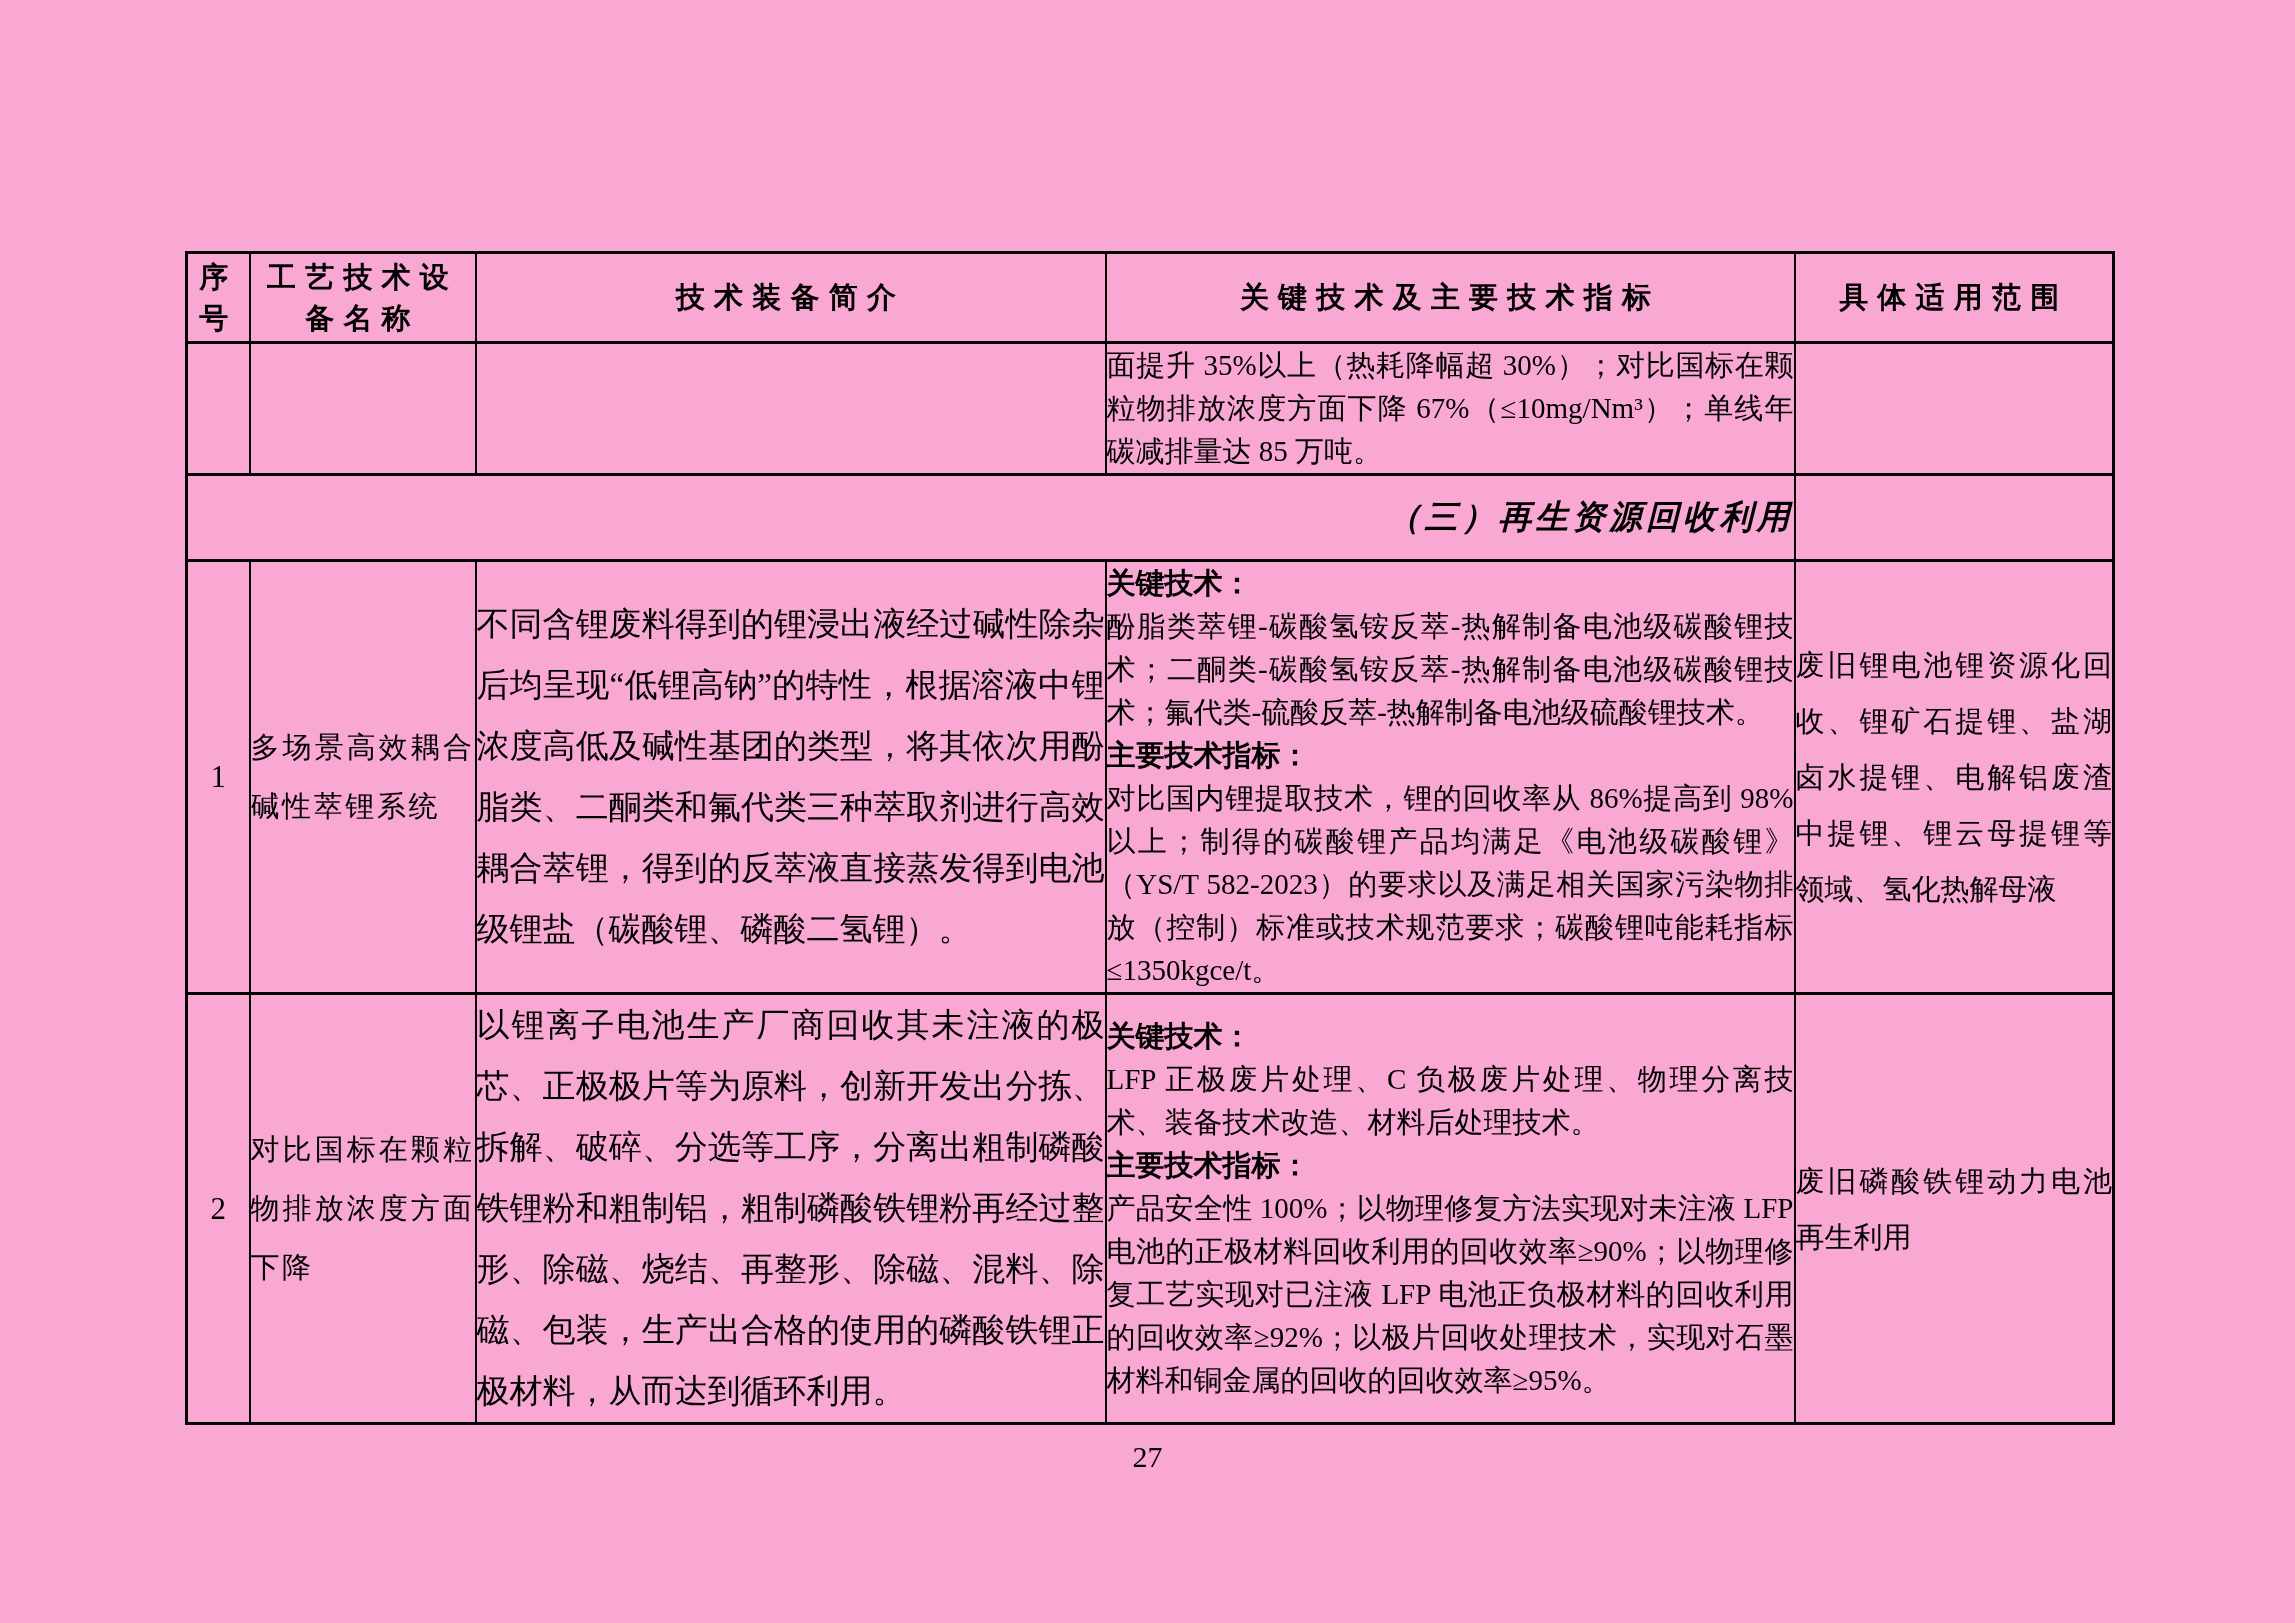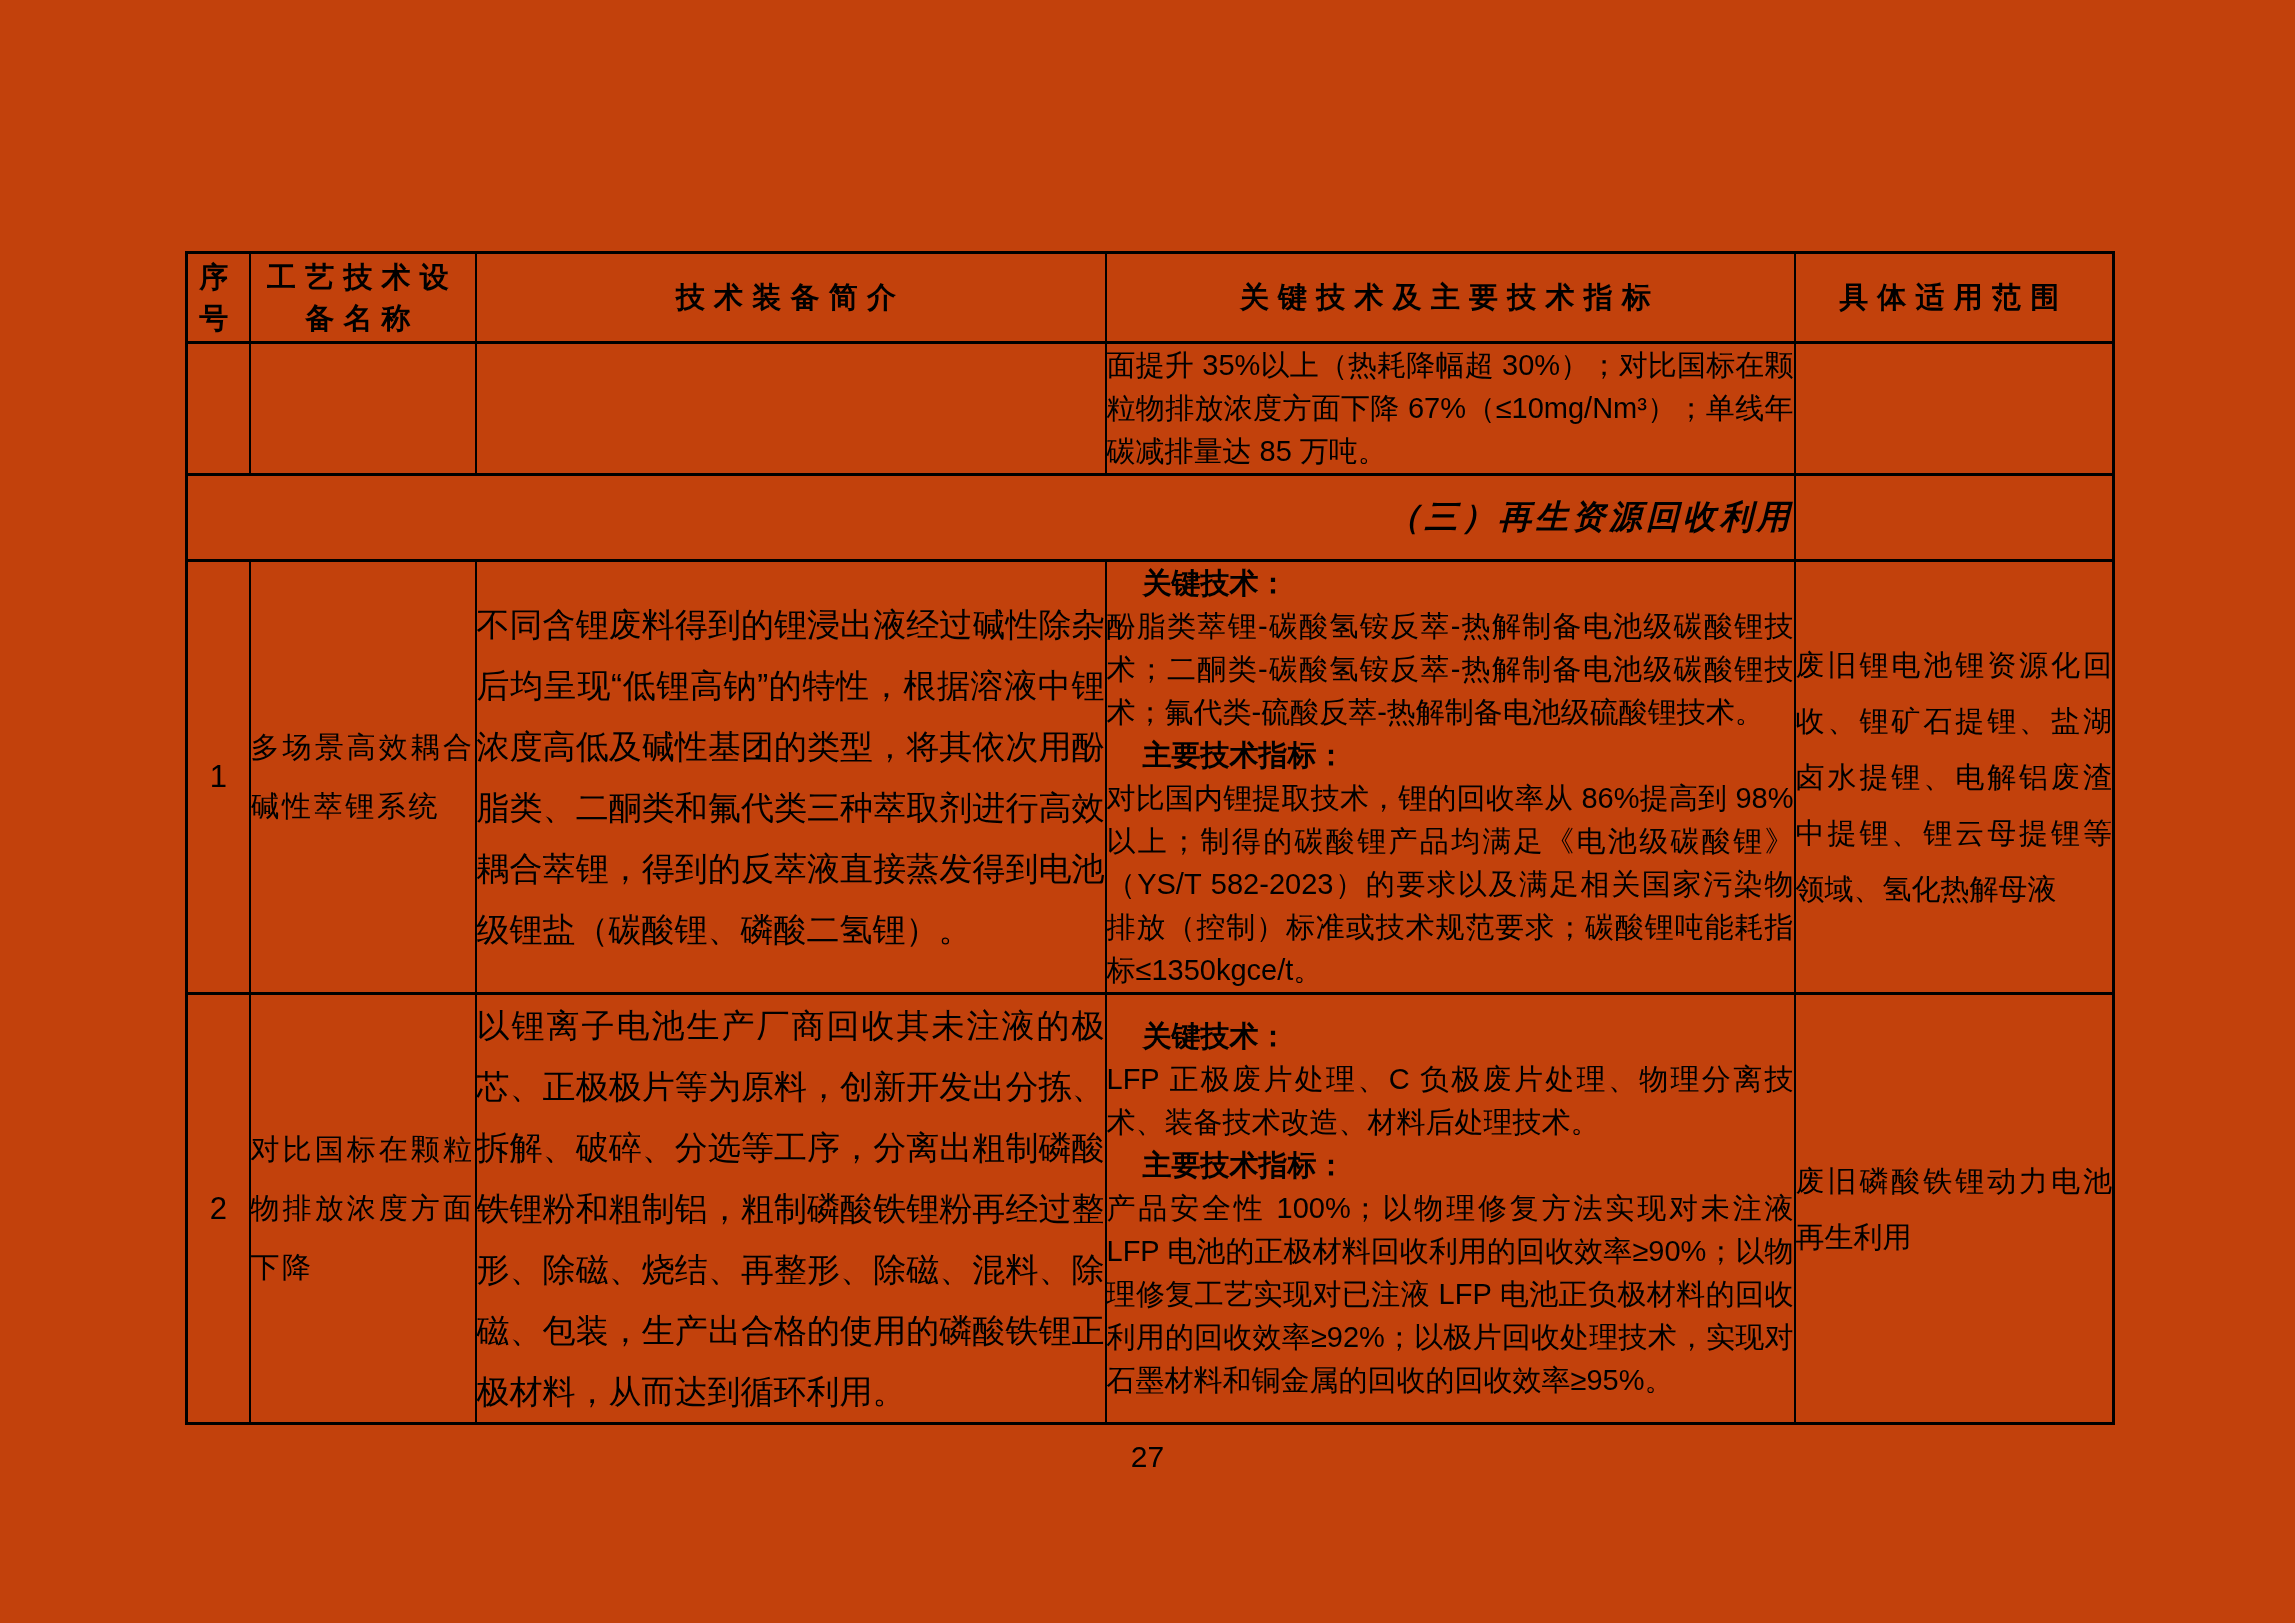--- a/index.html
+++ b/index.html
@@ -1,20 +1,20 @@
 <!DOCTYPE html>
 <html style="font-size:10.5px"><head>
 <meta charset="utf-8">
 <style>
   html,body{margin:0;padding:0;background:#ffffff;}
   .page{
     position:relative;
     width:2295px;height:1623px;
-    background:#c2410c;
-    font-family:Liberation Sans, sans-serif;
+    background:#f9a8d4;
+    font-family:Liberation Serif, serif;
     color:#000;
   }
   table.doc{
     position:absolute;left:185px;top:251px;
     width:1928px;
     border-collapse:collapse;table-layout:fixed;
     border:3.9px solid #000;
   }
   table.doc td{
     border:2px solid #000;
@@ -42,21 +42,21 @@
     font-size:33px;line-height:61px;
     text-align:justify;text-justify:inter-character;
     padding:0 15.7px 0 19.6px;
     margin-top:40px;
   }
   td.key-cell{
     font-size:29px;line-height:43px;
     text-align:justify;text-justify:inter-character;
     vertical-align:top;padding:3.9px 7.9px 0 7.9px;
   }
-  td.key-cell .lbl{font-weight:bold;padding-left:36px;}
+  td.key-cell .lbl{font-weight:bold;}
   td.scope-cell{
     font-size:29px;line-height:56px;
     text-align:justify;text-justify:inter-character;
     padding:0 17px;
   }
   td.section-cell{
     font-size:33px;font-style:italic;font-weight:600;
     letter-spacing:3.9px;padding:0 0 0 31px;
     text-align:right;
   }

